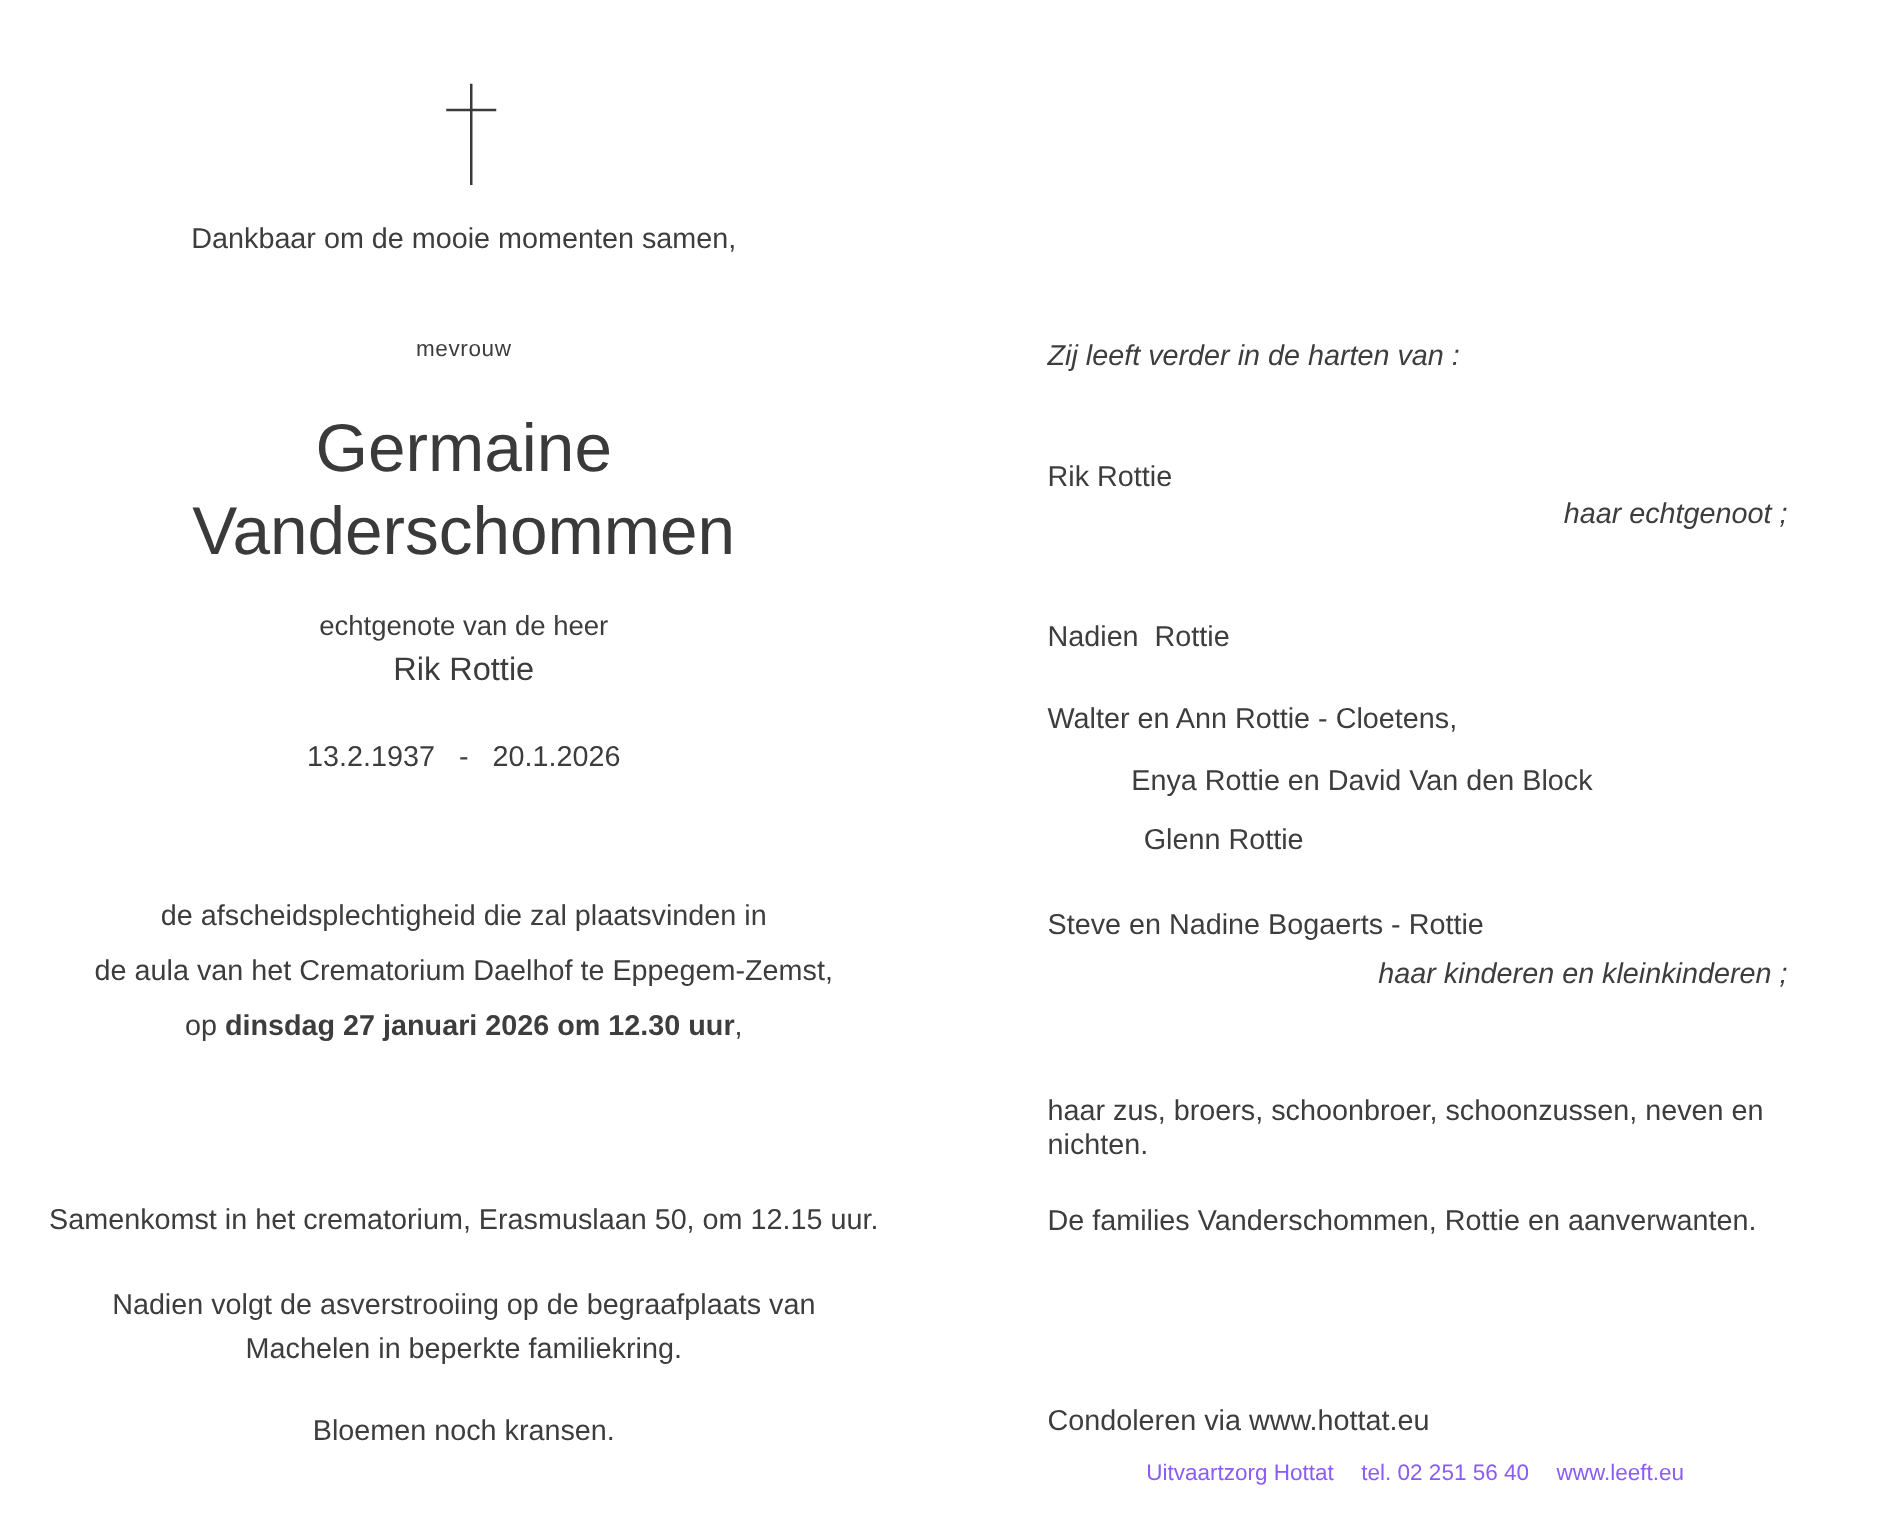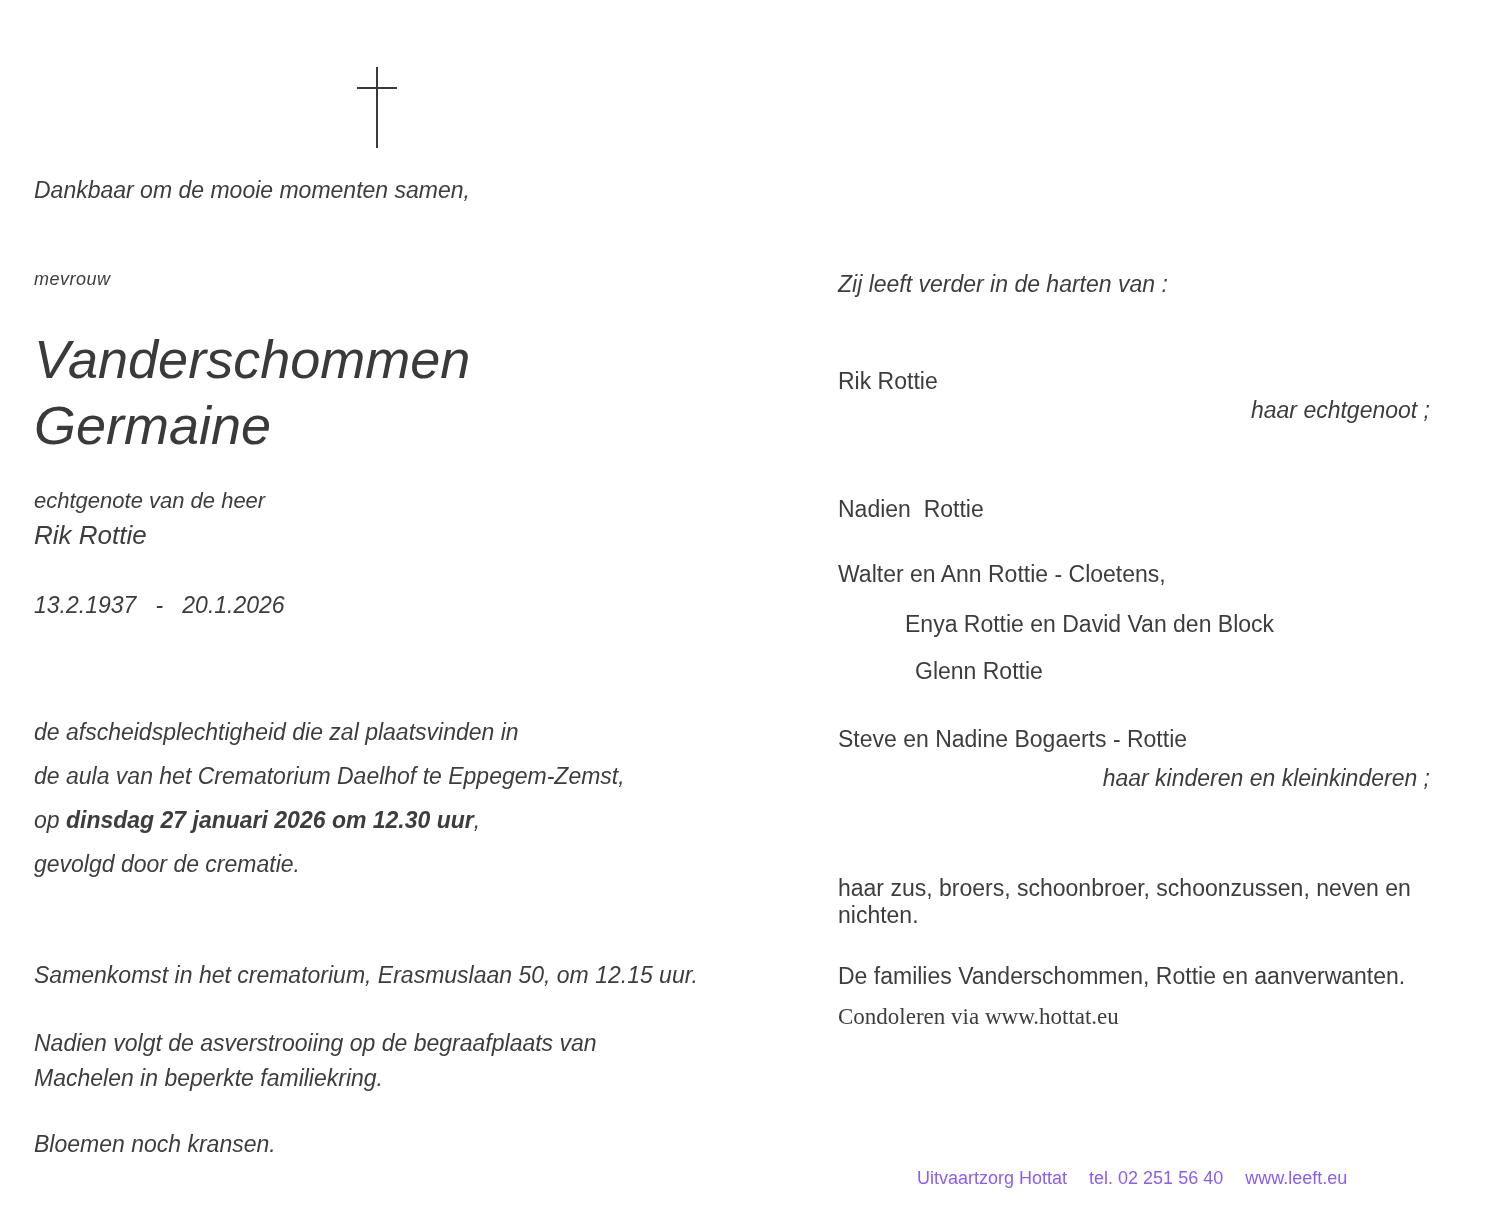--- a/index.html
+++ b/index.html
@@ -12,25 +12,24 @@
     width: 1509px;
     height: 1214px;
     font-family: "Liberation Sans", sans-serif;
     color: #3d3d3d;
     overflow: hidden;
   }
   .abs { position: absolute; }
 
   
   .left-col-line {
-    left: 34px;
+    left: 11px;
     width: 720px;
-    text-align: left;
+    text-align: center;
     font-size: 23px;
-    font-style: italic;
   }
   .intro-block { line-height: 34px; }
   .honorific { font-size: 18px; letter-spacing: 0.5px; }
   .deceased-name {
     font-size: 54px;
     line-height: 66px;
     color: #3a3a3a;
   }
   .spouse-intro { font-size: 22px; }
   .spouse-name { font-size: 26px; }
@@ -80,35 +79,34 @@
   <div class="abs cross-h"></div>
 </div>
 
 <div class="abs left-col-line intro-block" style="top:173px;">
   <div>Dankbaar om de mooie momenten samen,</div>
 </div>
 
 <div class="abs left-col-line honorific" style="top:269px;">mevrouw</div>
 
 <div class="abs left-col-line deceased-name" style="top:326px;">
+  <div>Germaine</div>
   <div>Vanderschommen</div>
-  <div>Germaine</div>
 </div>
 
 <div class="abs left-col-line spouse-intro" style="top:488px;">echtgenote van de heer</div>
 
 <div class="abs left-col-line spouse-name" style="top:520px;">Rik Rottie</div>
 
 <div class="abs left-col-line dates" style="top:592px;">13.2.1937   -   20.1.2026</div>
 
 <div class="abs left-col-line invitation-block" style="top:710px;">
   <div>de afscheidsplechtigheid die zal plaatsvinden in</div>
   <div>de aula van het Crematorium Daelhof te Eppegem-Zemst,</div>
   <div><span class="pre">op </span><span class="bold">dinsdag 27 januari 2026 om 12.30 uur</span><span>,</span></div>
-  <div>gevolgd door de crematie.</div>
 </div>
 
 <div class="abs left-col-line" style="top:962px;">Samenkomst in het crematorium, Erasmuslaan 50, om 12.15 uur.</div>
 
 <div class="abs left-col-line scatter-block" style="top:1026px;">
   <div>Nadien volgt de asverstrooiing op de begraafplaats van</div>
   <div>Machelen in beperkte familiekring.</div>
 </div>
 
 <div class="abs left-col-line" style="top:1131px;">Bloemen noch kransen.</div>
@@ -128,19 +126,19 @@
 <div class="abs right-col-line indented" style="top:658px;margin-left:10px;">Glenn Rottie</div>
 
 <div class="abs right-col-line" style="top:726px;">Steve en Nadine Bogaerts - Rottie</div>
 
 <div class="abs right-col-line italic right-align" style="top:765px;">haar kinderen en kleinkinderen ;</div>
 
 <div class="abs right-col-line" style="top:864px;margin-top:11px;">haar zus, broers, schoonbroer, schoonzussen, neven en nichten.</div>
 
 <div class="abs right-col-line" style="top:963px;">De families Vanderschommen, Rottie en aanverwanten.</div>
 
-<div class="abs right-col-line" style="top:1004px;font-family:Liberation Serif, serif;">Condoleren via www.hottat.eu</div>
+<div class="abs right-col-line" style="top:1123px;">Condoleren via www.hottat.eu</div>
 
 <div class="abs footer">
   <span>Uitvaartzorg Hottat</span>
   <span>tel. 02 251 56 40</span>
   <span>www.leeft.eu</span>
 </div>
 
 </body></html>

